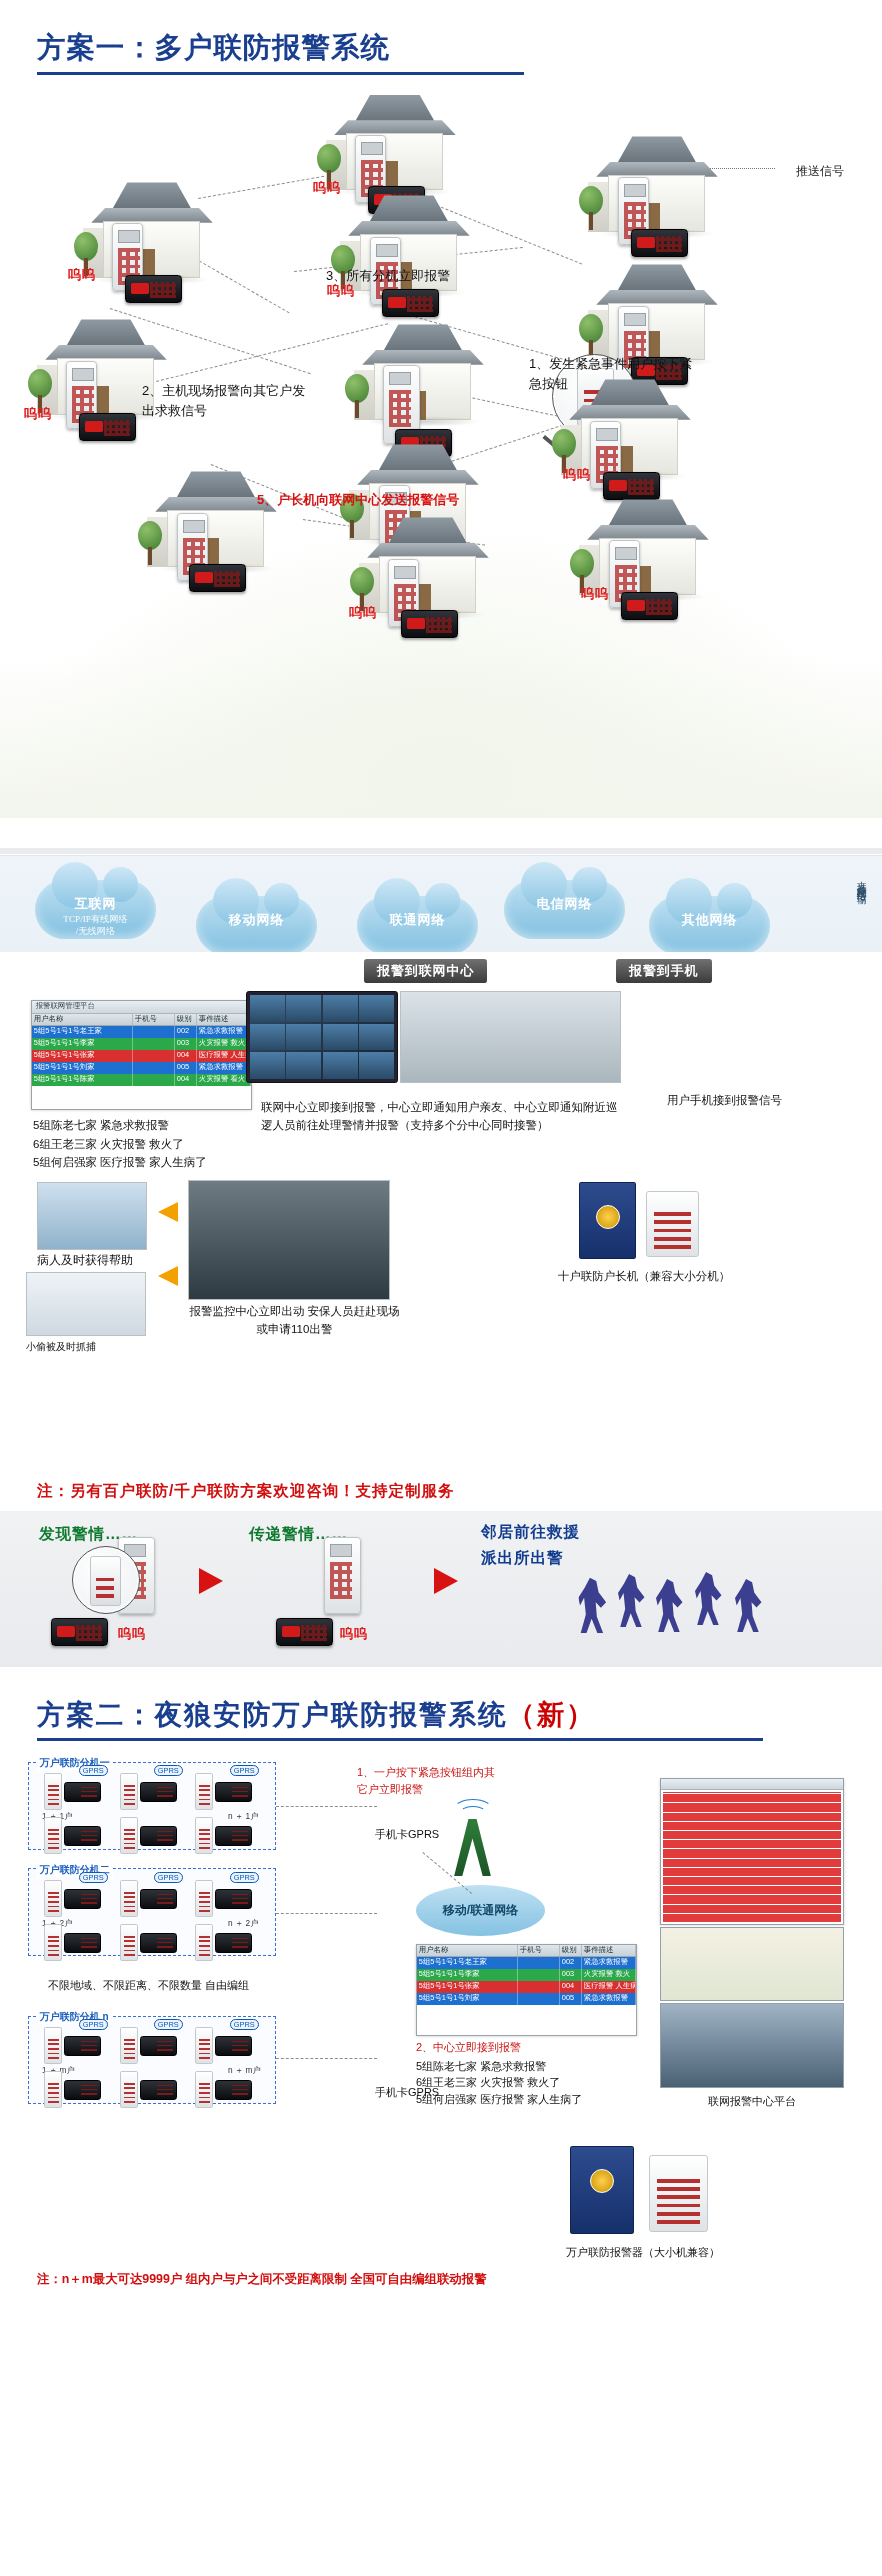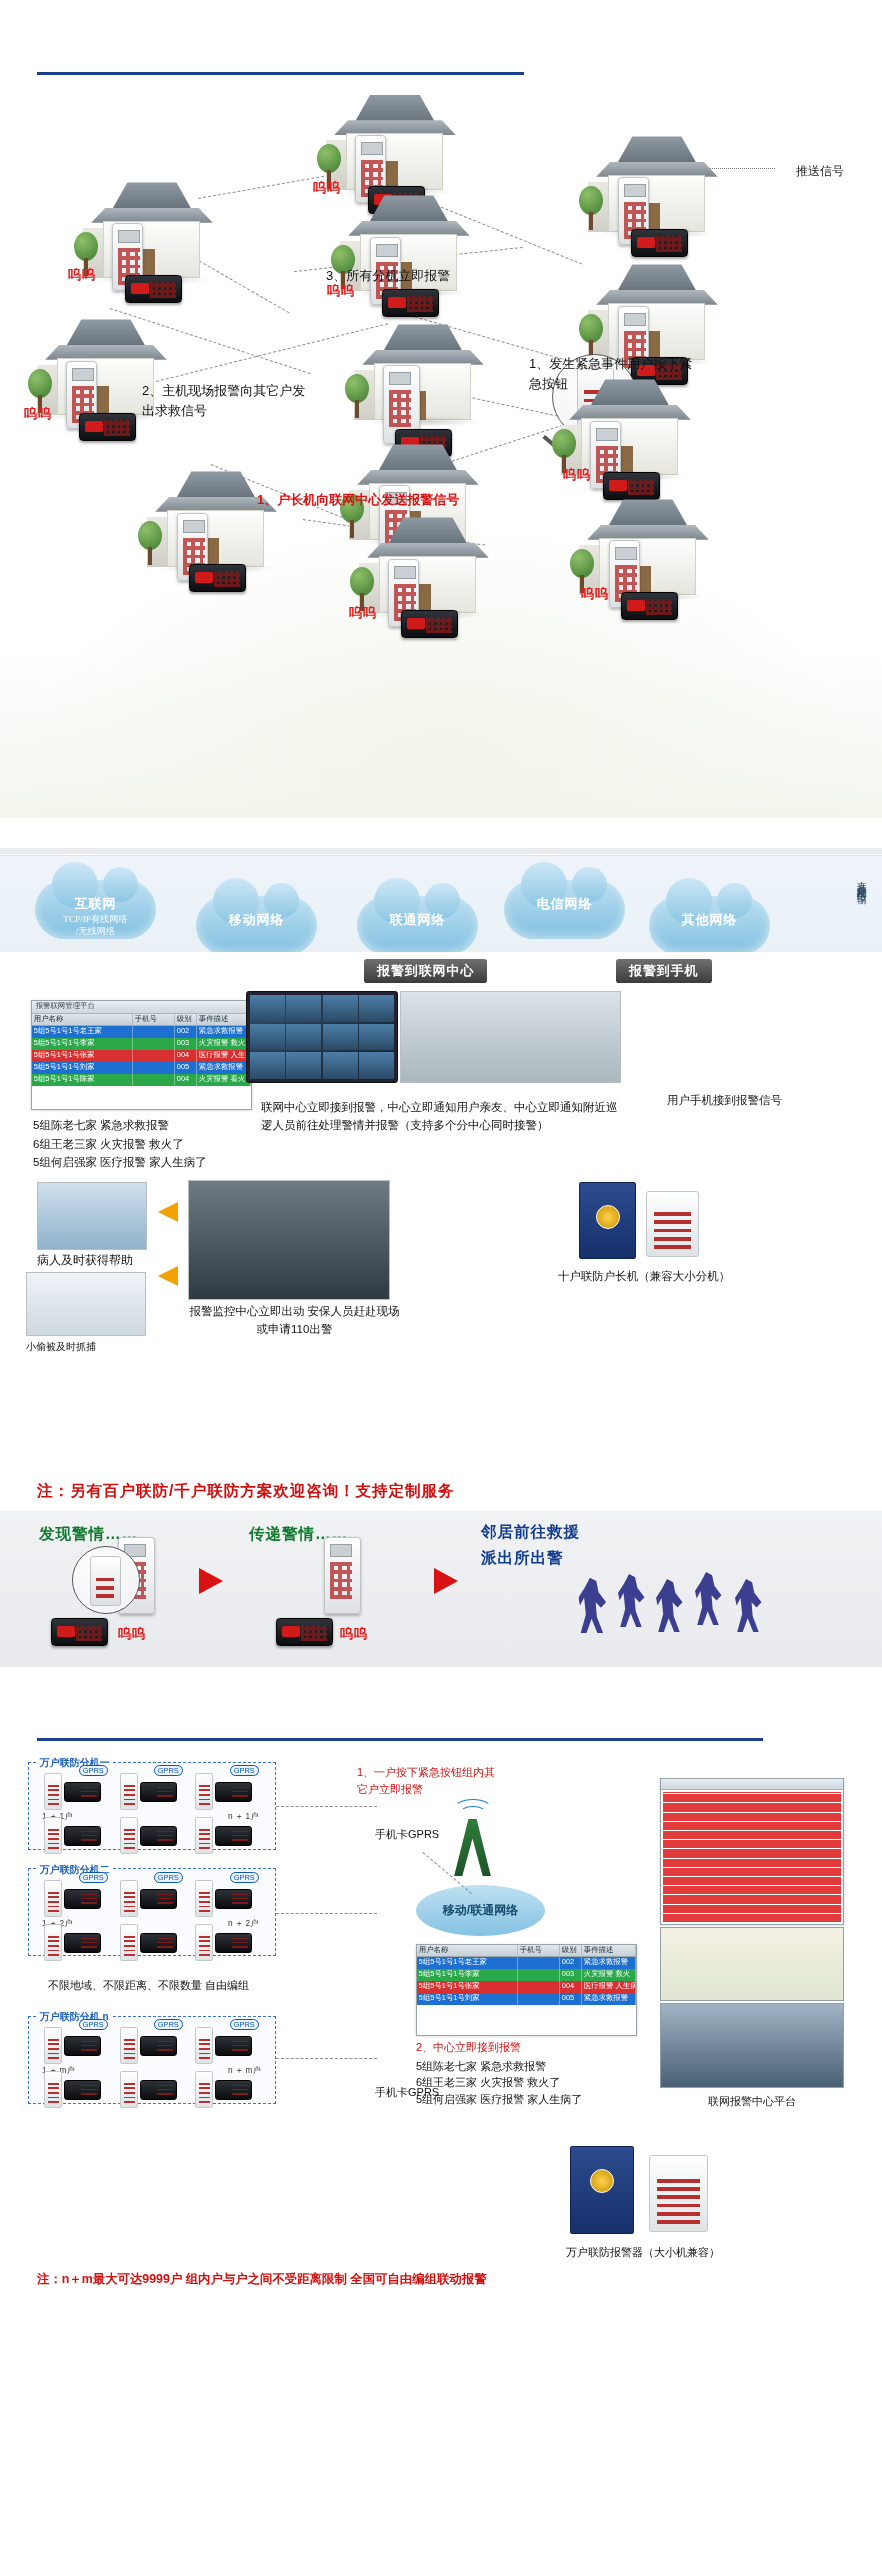--- a/index.html
+++ b/index.html
@@ -383,20 +383,21 @@
   .divider {
     position:absolute; left:0; width:883px; height:5.5px; background:#e9ebee;
   }
 </style>
 </head>
 <body>
 
 <div class="page">
 
   <div class="sec1">
+    <div class="title1">方案一：多户联防报警系统</div>
     <div class="title1-underline"></div>
     <div class="desc1">报警信号在分机直接接力推送其中一户报警其余多户邻居均可以接收到警情，实现互助处理警情。</div>
 
     <div class="scene1">
       <div class="ground1"></div>
 
       <div class="dline" style="left:198px; top:120px; width:193px; transform:rotate(-10deg);"></div>
       <div class="dline" style="left:395px; top:110px; width:202px; transform:rotate(22deg);"></div>
       <div class="dline" style="left:138px; top:147px; width:175px; transform:rotate(30deg);"></div>
       <div class="dline" style="left:294px; top:193px; width:230px; transform:rotate(-6deg);"></div>
@@ -671,21 +672,21 @@
         </div>
       <div class="panel" style="left:401px; top:532px;">
           <div class="logo"></div>
           <div class="grid"></div>
         </div>
       <div class="sirentxt" style="left:349px; top:526px;">呜呜</div>
 
       <div class="lbl1" style="left:529px; top:276px; width:165px;">1、发生紧急事件用户按下紧急按钮</div>
       <div class="lbl1" style="left:142px; top:303px; width:175px;">2、主机现场报警向其它户发出求救信号</div>
       <div class="lbl1" style="left:326px; top:188px; width:202px;">3、所有分机立即报警</div>
-      <div class="lbl1 red" style="left:257px; top:412px; width:294px; color:#d81212;">1、户长机向联网中心发送报警信号</div>
+      <div class="lbl1 red" style="left:257px; top:412px; width:294px; color:#d81212;">5、户长机向联网中心发送报警信号</div>
     </div>
 
     <div class="divider" style="top:848px;"></div>
   </div>
 
   <div class="sec2">
     <div class="cloud" style="left:35px; top:24px;font-family:Liberation Serif, serif;">
       <span class="ct">互联网</span>
       <span class="cs">TCP/IP有线网络<br>/无线网络</span>
     </div>
@@ -831,20 +832,23 @@
     <div class="sirentxt" style="left:340px; top:114px;">呜呜</div>
 
     <div class="runner" style="left:579px; top:68px; transform:scale(1.05);"></div>
     <div class="runner" style="left:618px; top:63px;"></div>
     <div class="runner" style="left:656px; top:68px;"></div>
     <div class="runner" style="left:695px; top:61px;"></div>
     <div class="runner" style="left:735px; top:68px;"></div>
   </div>
 
   <div class="sec5">
+    <div class="title2">
+      <span>方案二：夜狼安防万户联防报警系统</span><span class="nw">（新）</span>
+    </div>
     <div class="title2-underline"></div>
 
     <div class="grpbox" style="left:27.6px; top:94px; width:248px; height:88px;"></div>
     <div class="grplbl" style="left:37px; top:88px;">万户联防分机一</div>
     <div class="miniunit" style="left:44px; top:103px;">
         <div class="mw"></div>
         <div class="mb"></div>
       </div>
     <div class="gprs" style="left:79px; top:97px;">GPRS</div>
     <div class="unitn" style="left:42px; top:143px;">1 ＋ 1户</div>

